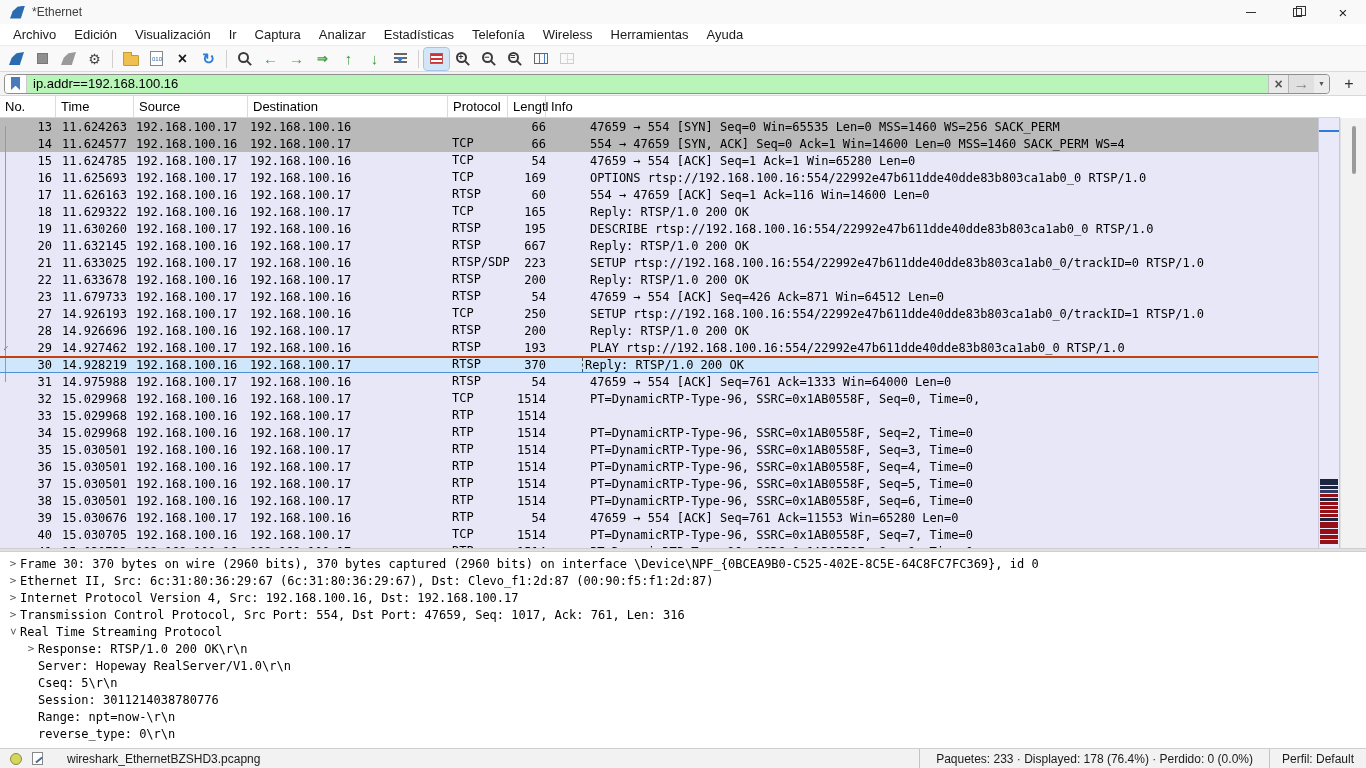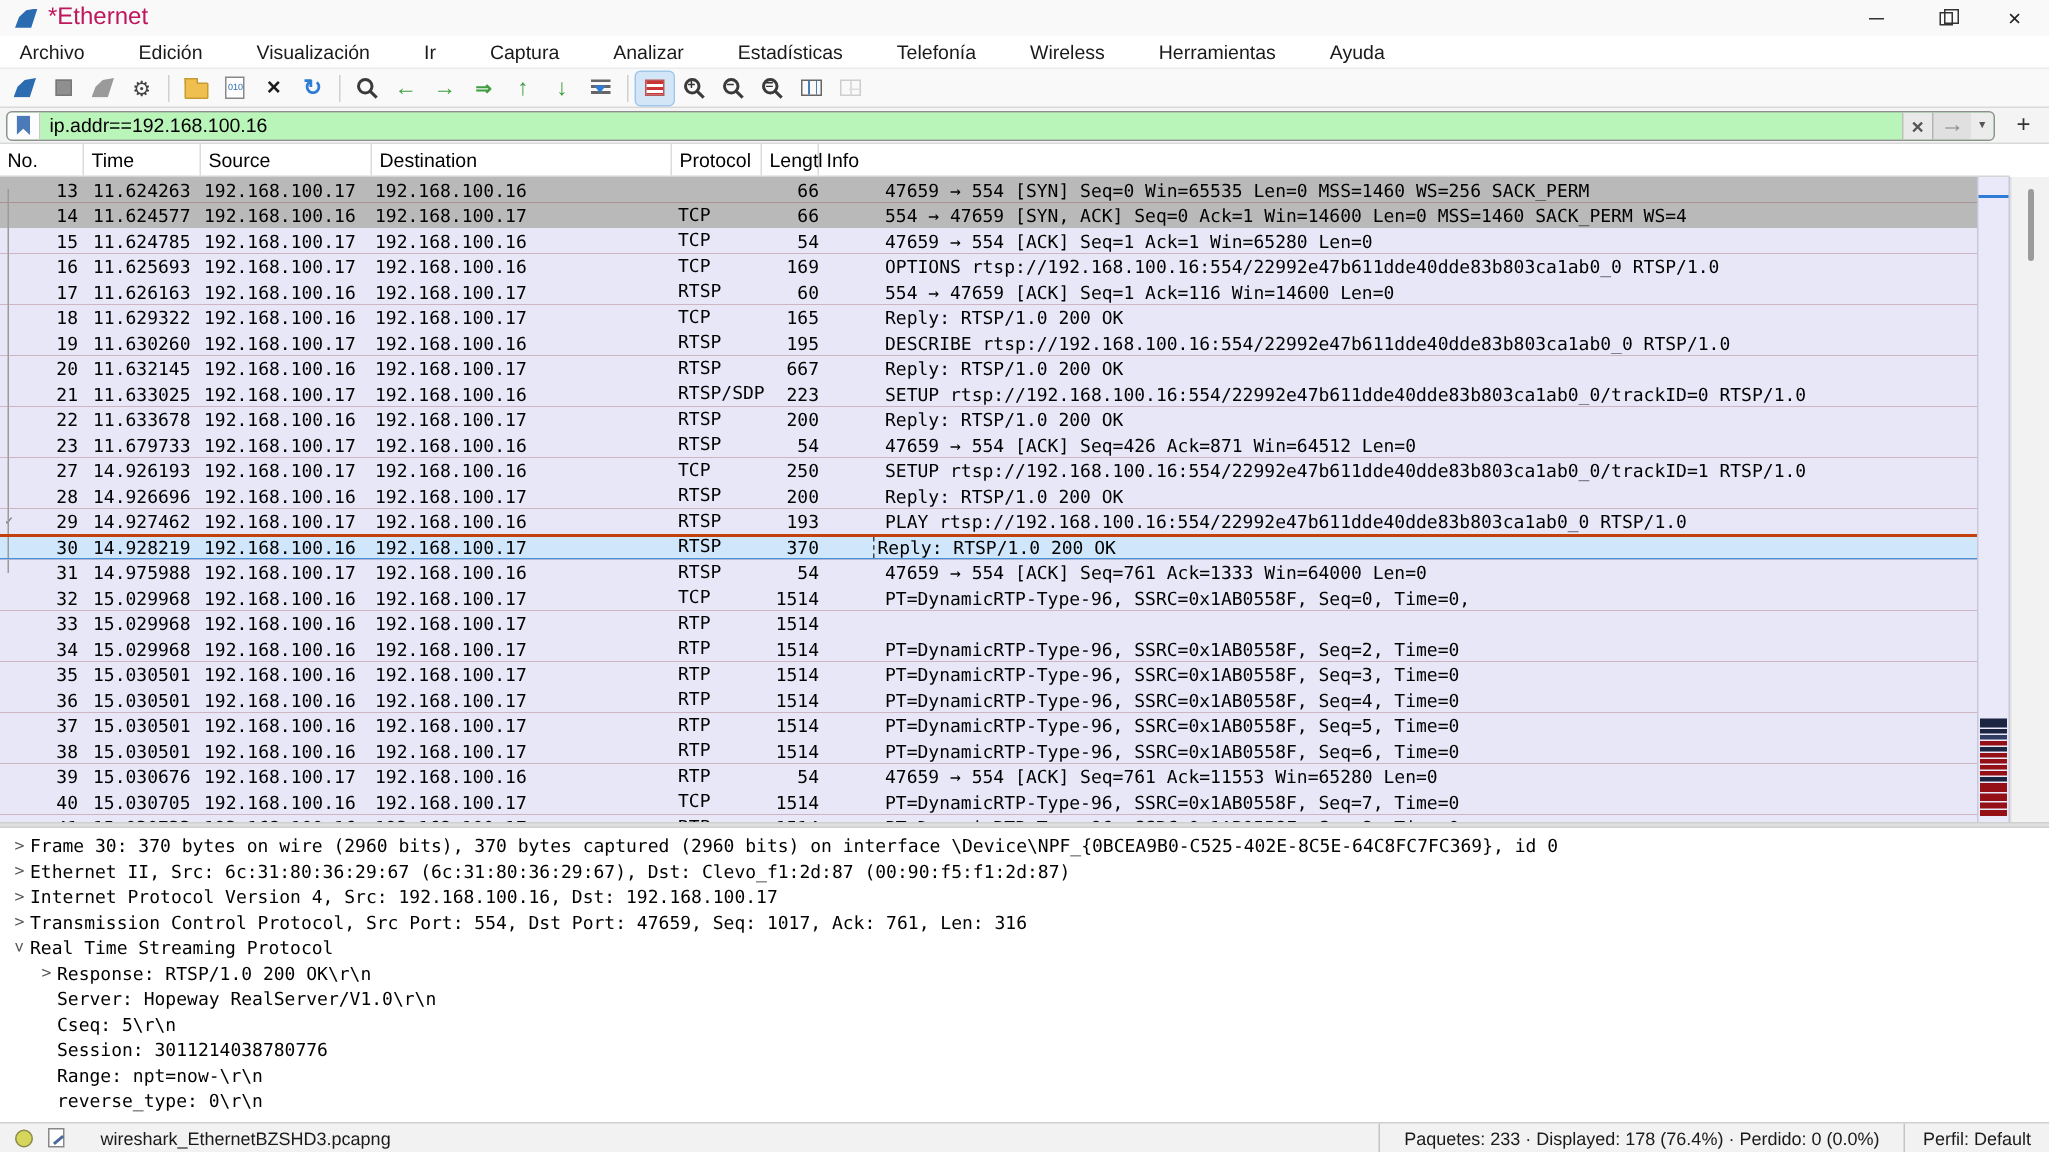--- a/index.html
+++ b/index.html
@@ -3,31 +3,31 @@
 <meta charset="utf-8">
 <style>
   * { box-sizing: border-box; margin: 0; padding: 0; }
   html,body { width:1366px; height:768px; overflow:hidden; background:#fff;
               font-family:"Liberation Sans", sans-serif; }
 
   
   .titlebar { height:24px; background:#f9f9f9; display:flex; align-items:center; }
   .fin-logo { width:15px; height:13px; margin:0 7px 0 10px; background:#2b6cb0;
               clip-path:polygon(0 100%,18% 45%,50% 10%,100% 0,72% 100%); }
-  .title-text { font-size:16px; color:#be185d; }
+  .title-text { font-size:12px; color:#404040; }
   .win-controls { margin-left:auto; display:flex; height:100%; }
   .win-btn { width:46px; display:flex; align-items:center; justify-content:center; color:#222; }
   .ic-min { width:10px; height:1px; background:#333; display:inline-block; }
   .ic-restore { width:9px; height:9px; border:1px solid #333; position:relative; background:#f9f9f9; display:inline-block; }
   .ic-restore::before { content:""; position:absolute; top:-3px; left:2px; width:8px; height:8px; border:1px solid #333; }
   .ic-x { font-size:15px; line-height:1; color:#222; }
 
   
   .menubar { height:22px; background:#fff; display:flex; align-items:center; padding-left:4px;
-             border-bottom:1px solid #ececec;gap:18px; }
+             border-bottom:1px solid #ececec; }
   .menu-item { padding:0 9px; font-size:13px; color:#1a1a1a; }
 
   
   .toolbar { height:26px; background:#f9f9f9; border-bottom:1px solid #d9d9d9;
              display:flex; align-items:center; padding-left:4px; gap:1px; }
   .tb-sep { width:1px; height:18px; background:#d0d0d0; margin:0 4px; }
   .tb-btn { width:25px; height:22px; display:flex; align-items:center; justify-content:center; border-radius:3px; }
   .tb-btn.active { background:#d3e6f8; outline:1px solid #9ec7ea; }
   .tb-btn.disabled { opacity:.45; }
   .ic-fin-blue { width:15px; height:13px; background:#2b6cb0; clip-path:polygon(0 100%,18% 45%,50% 10%,100% 0,72% 100%); }
@@ -78,21 +78,21 @@
   .filter-add { width:22px; height:20px; margin-left:8px; display:flex; align-items:center;
                 justify-content:center; font-size:16px; color:#333; }
 
   
   .pheader { height:22px; display:flex; background:#fff; border-bottom:1px solid #d5d5d5;
              font-size:13px; color:#000; width:1340px; }
   .hcell { display:flex; align-items:center; padding-left:5px; border-right:1px solid #dcdcdc; }
   .w-no{width:56px;} .w-time{width:78px;} .w-src{width:114px;} .w-dst{width:200px;}
   .w-proto{width:60px;} .w-len{width:38px;} .w-info{flex:1; border-right:none;}
 
-  .plist { position:relative; height:430px; width:1366px; overflow:hidden; background:#7f1d1d; }
+  .plist { position:relative; height:430px; width:1366px; overflow:hidden; background:#bef264; }
   .rows { width:1318px; }
   .prow { height:17px; display:flex; align-items:center;
           font:12px "DejaVu Sans Mono", monospace; color:#000; white-space:nowrap; }
   .prow.normal { background:#e8e7f8; }
   .prow.gray { background:#b9b9b9; }
   .prow.selected { background:#cfe6fb; border-top:2px solid #c2410c; border-bottom:1px solid #4a90d9; }
   .c-gutter { width:12px; height:100%; position:relative; flex:none; font-size:9px; color:#777;
               display:flex; align-items:center; justify-content:center; }
   .g-first::before, .g-line::before, .g-check::before, .g-last::before {
       content:""; position:absolute; left:5px; top:0; bottom:0; border-left:1px solid #9a9a9a; }

